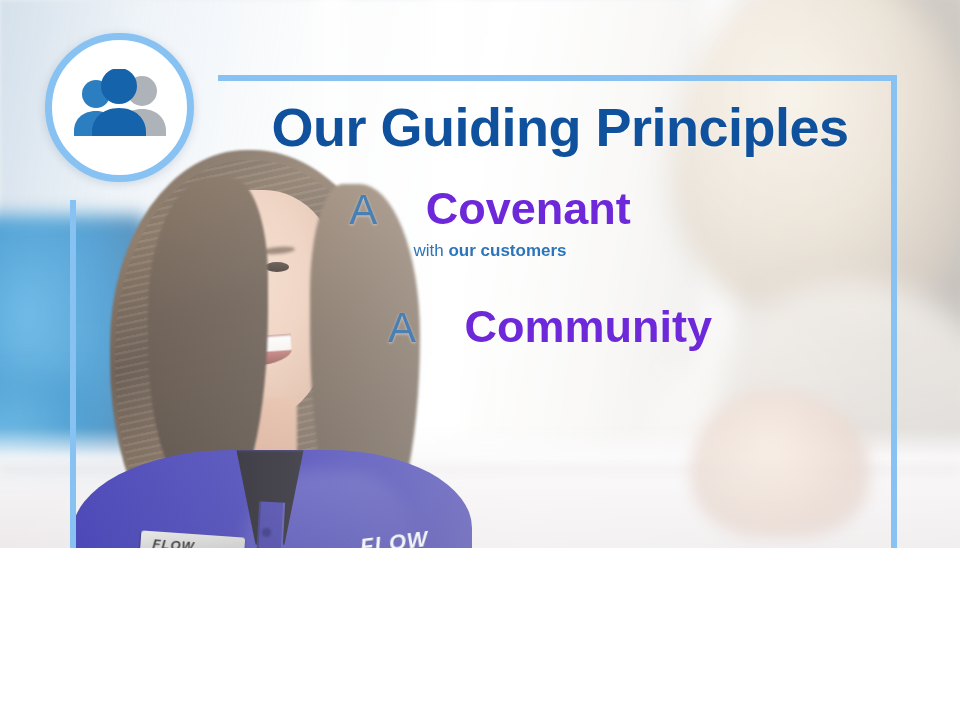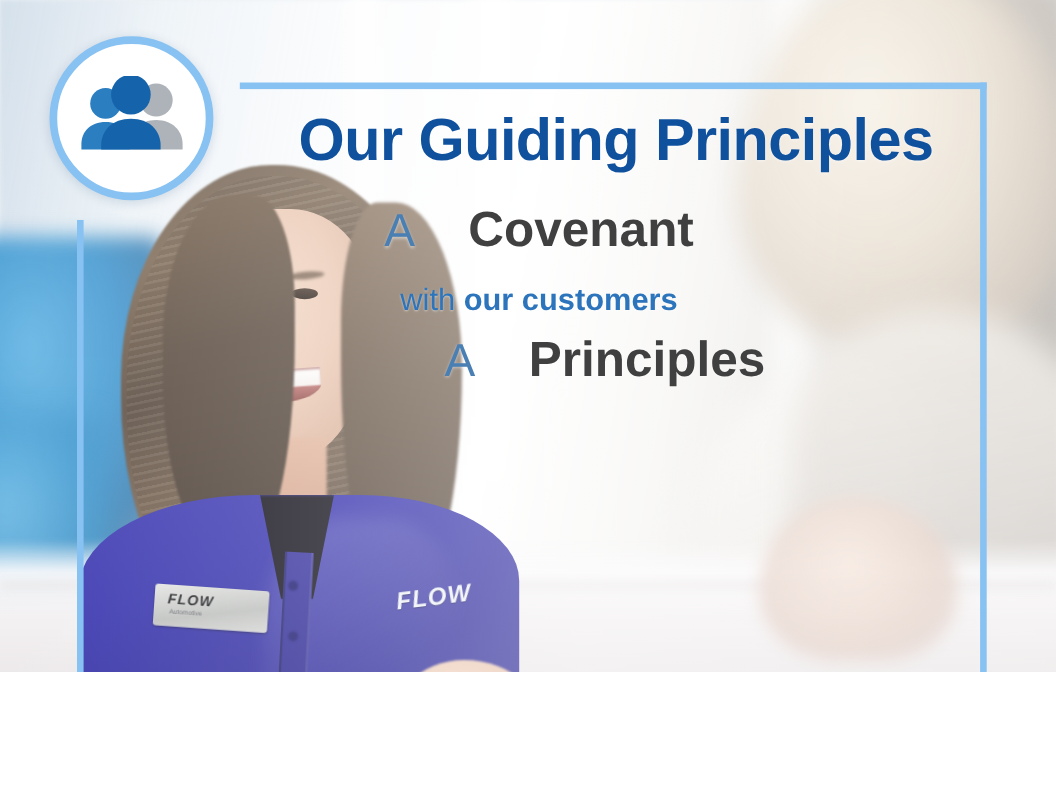--- a/index.html
+++ b/index.html
@@ -8,21 +8,21 @@
     background: #ffffff;
   }
   body {
     font-family: "Liberation Sans", sans-serif;
     -webkit-font-smoothing: antialiased;
   }
 
   #poster {
     position: relative;
     width: 960px;
-    height: 611px;
+    height: 548px;
     overflow: hidden;
   }
 
   
   .photo {
     position: absolute;
     inset: 0;
     overflow: hidden;
     background: linear-gradient(175deg, #e9eef2 0%, #eef1f4 40%, #e2e6ea 100%);
   }
@@ -496,29 +496,29 @@
     text-shadow: 0 1px 3px rgba(255,255,255,0.5);
     white-space: nowrap;
   }
   .principle .head .article {
     font-weight: normal;
     color: #4a7fb3;
     font-size: 42px;
   }
   .principle .head .word {
     font-weight: bold;
-    color: #404040;
+    color: #6d28d9;
     margin-left: 36px;
   }
   .principle .sub {
-    font-size: 28px;
+    font-size: 17px;
     line-height: 1.3;
     color: #2c74bb;
     text-shadow: 0 1px 2px rgba(255,255,255,0.5);
-    margin-top: 22px;
+    margin-top: 7px;
     white-space: nowrap;
   }
   .principle .sub b { font-weight: bold; }
   .principle .sub .reg { font-weight: normal; }
 
   .p1 { left: 120px; top: 110px; width: 600px; }
   .p2 { left: 170px; top: 228px; width: 620px; }
   .p3 { left: 190px; top: 385px; width: 640px; }
 </style>
 </head>
@@ -609,19 +609,19 @@
         <span class="word">Covenant</span>
       </div>
       <div class="sub">
         <span class="reg">with </span><b>our customers</b>
       </div>
     </div>
 
     <div class="principle p2">
       <div class="head">
         <span class="article">A</span>
-        <span class="word">Principles</span>
+        <span class="word">Community</span>
       </div>
     </div>
 
 
   </div>
 </div>
 
 </body></html>

